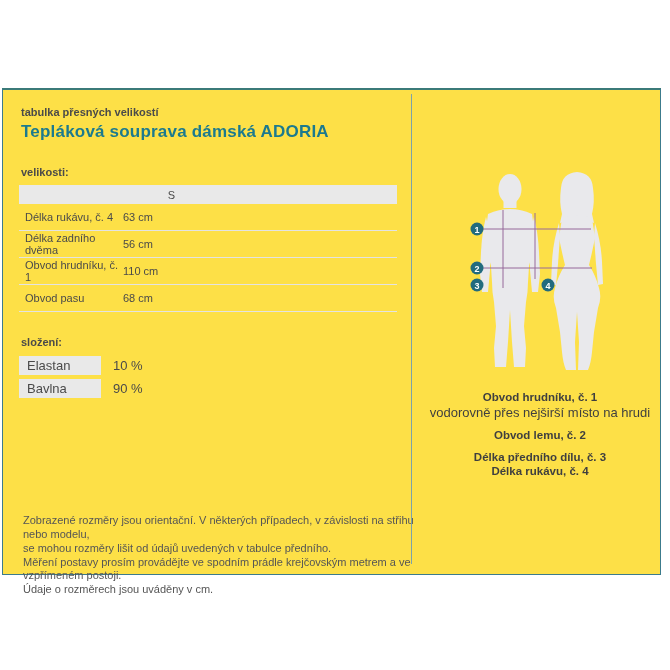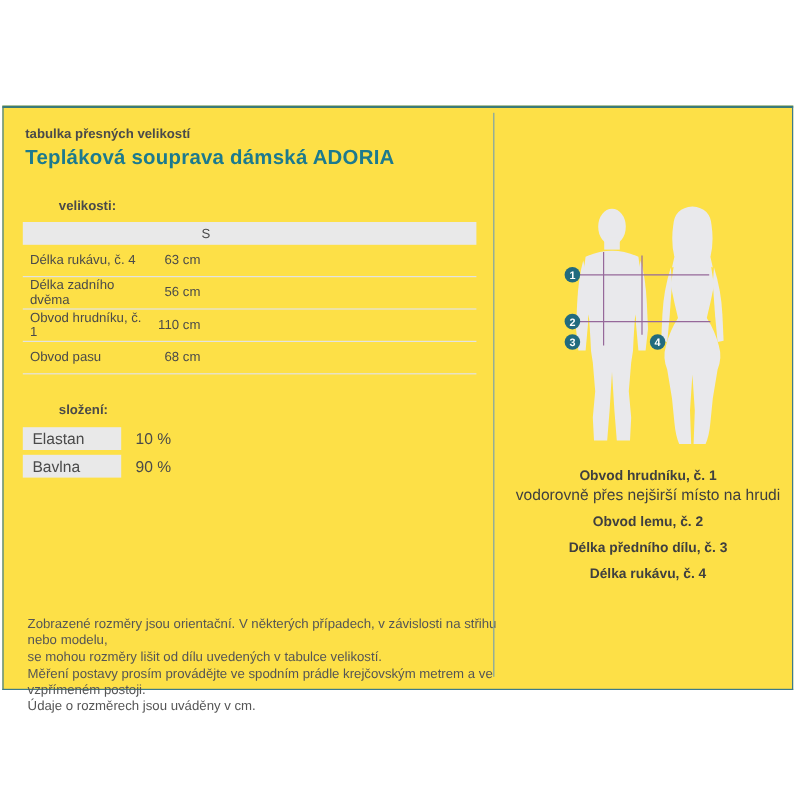--- a/index.html
+++ b/index.html
@@ -10,29 +10,29 @@
     position:absolute; left:2px; top:88px; width:659px; height:487px;
     background:#fde047;
     border:1px solid #3c7b8c; border-top:2px solid #3b7a78;
   }
 
   
   .left-panel { position:absolute; left:16px; top:0; width:382px; height:100%; }
 
   .eyebrow { position:absolute; top:16px; left:2px; font-size:11px; font-weight:bold; color:#4a4a4a; }
   .product-title { position:absolute; top:32px; left:2px; font-size:17px; font-weight:bold; color:#1c7a8e; letter-spacing:.2px; }
-  .section-heading { font-size:11px; font-weight:bold; color:#4a4a4a;margin-left:28px; }
+  .section-heading { font-size:11px; font-weight:bold; color:#4a4a4a; }
   .sizes-heading { position:absolute; top:76px; left:2px; }
 
   .size-table { position:absolute; top:95px; left:0; width:378px; font-size:11px; }
   .size-header { height:19px; background:#e9e9e9; display:flex; align-items:center; }
   .size-header .hdr-s { margin-left:110px; width:85px; text-align:center; color:#4a4a4a; }
   .size-row { height:27px; display:flex; align-items:center; border-bottom:1px solid #e3e3e3; }
   .size-row .row-label { padding-left:6px; width:104px; }
-  .size-row .row-value { width:44px; text-align:right; }
+  .size-row .row-value { width:44px; text-align:left; }
 
   .composition-heading { position:absolute; top:246px; left:2px; }
   .comp-table { position:absolute; top:266px; left:0; width:378px; font-size:13px; }
   .comp-row { height:19px; margin-bottom:4px; display:flex; }
   .comp-row .comp-label { width:82px; background:#e9e9e9; padding-left:8px; line-height:19px; }
   .comp-row .comp-value { margin-left:12px; line-height:19px; }
 
   .notes { position:absolute; top:424px; left:4px; width:392px; font-size:11px; color:#555; line-height:13.5px; }
   .notes div { margin-bottom:0.5px; }
 
@@ -44,21 +44,21 @@
   .intro { margin-top:15px; text-align:center; font-size:11px; line-height:15px; color:#4a4a4a; }
 
   .figure-wrap { position:absolute; left:30px; top:80px; width:220px; height:212px; }
 
   .legend { position:absolute; top:300px; left:0; width:100%; text-align:center; color:#3f3f3f; }
   .legend .lg-bold { font-size:11.5px; font-weight:bold; line-height:14px; }
   .legend .lg-reg  { font-size:13px; line-height:14px; }
   .legend .m1 { margin-bottom:2px; }
   .legend .m2 { margin-bottom:8px; }
   .legend .m3 { margin-bottom:8px; }
-  .legend .m4 { margin-bottom:8px; }
+  .legend .m4 { }
 </style>
 </head>
 <body>
 
 <div class="board">
 
   <div class="left-panel">
 
     <div class="eyebrow">tabulka přesných velikostí</div>
     <div class="product-title">Tepláková souprava dámská ADORIA</div>
@@ -94,21 +94,21 @@
         <div class="comp-value">10 %</div>
       </div>
       <div class="comp-row">
         <div class="comp-label">Bavlna</div>
         <div class="comp-value">90 %</div>
       </div>
     </div>
 
     <div class="notes">
       <div>Zobrazené rozměry jsou orientační. V některých případech, v závislosti na střihu nebo modelu,</div>
-      <div>se mohou rozměry lišit od dílu uvedených v tabulce velikostí.</div>
+      <div>se mohou rozměry lišit od údajů uvedených v tabulce předního.</div>
       <div>Měření postavy prosím provádějte ve spodním prádle krejčovským metrem a ve vzpřímeném postoji.</div>
       <div>Údaje o rozměrech jsou uváděny v cm.</div>
     </div>
   </div>
 
   <div class="v-divider"></div>
 
   <div class="right-panel">
 
 

